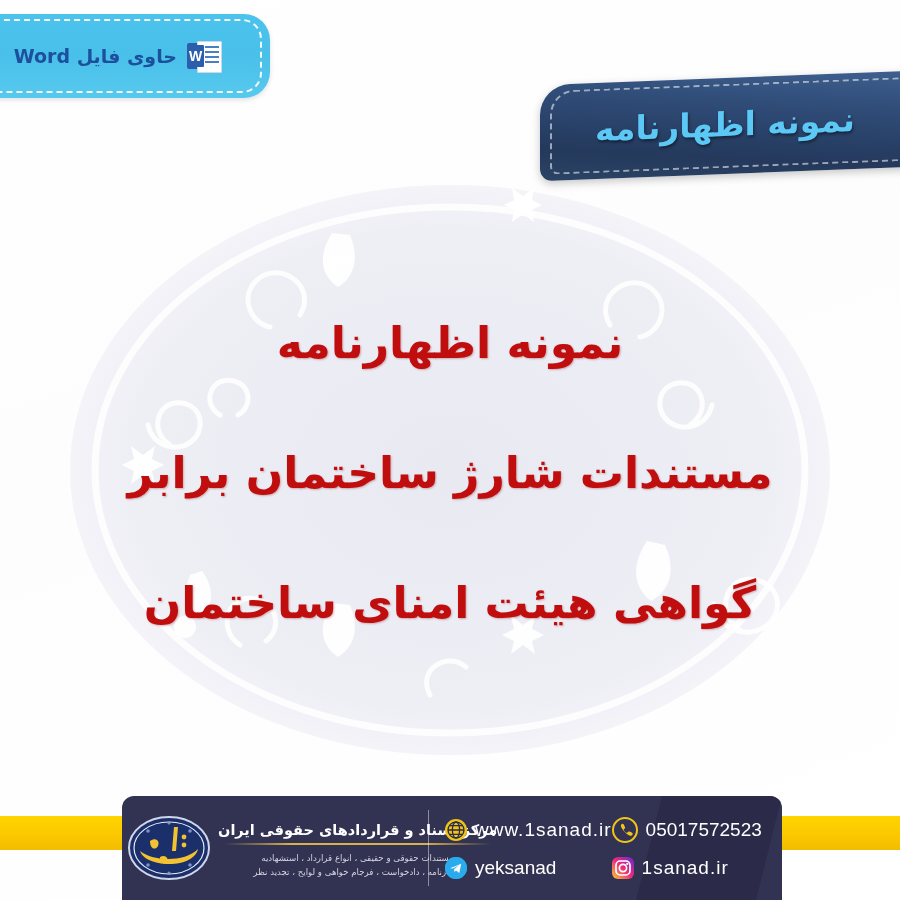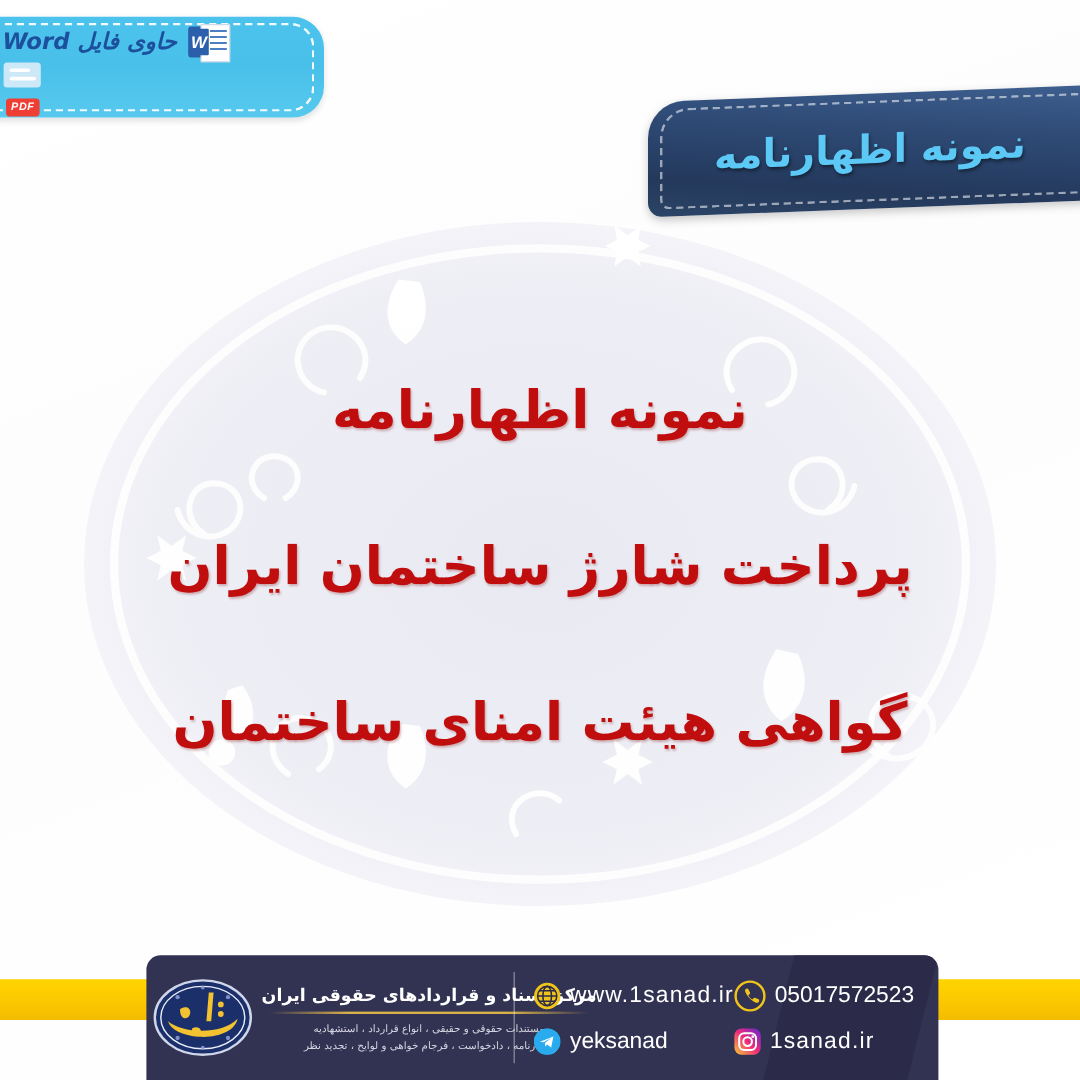--- a/index.html
+++ b/index.html
@@ -49,24 +49,23 @@
     border-bottom-right-radius: 20px;
     border-left: none;
   }
   .badge-rows {
     position: absolute;
     left: 22px;
     right: 12px;
     top: 6px;
     bottom: 6px;
     display: flex;
-    flex-direction: column;
-    justify-content: flex-start;
+    flex-direction: row;
+    justify-content: space-between;
     gap: 2px;
-    font-style: italic;
   }
   .badge-row {
     display: flex;
     flex-direction: row-reverse;
     align-items: center;
     justify-content: flex-start;
     gap: 10px;
     padding-right: 38px;
   }
   .badge-label {
@@ -395,21 +394,21 @@
     </div>
   </div>
 
   <div class="title-banner">
     <div class="dashes"></div>
     <div class="btext">نمونه اظهارنامه</div>
   </div>
 
   <div class="headline">
     <div class="ln">نمونه اظهارنامه</div>
-    <div class="ln">پرداخت شارژ ساختمان ایران</div>
+    <div class="ln">مستندات شارژ ساختمان برابر</div>
     <div class="ln">گواهی هیئت امنای ساختمان</div>
   </div>
 
   <div class="stripe"></div>
 
   <div class="footer">
 
     <div class="brand-side">
       <svg class="seal" viewBox="0 0 86 74">
         <ellipse cx="43" cy="37" rx="40" ry="31" fill="#1b2f6b" stroke="#cfd6ea" stroke-width="2"></ellipse>

